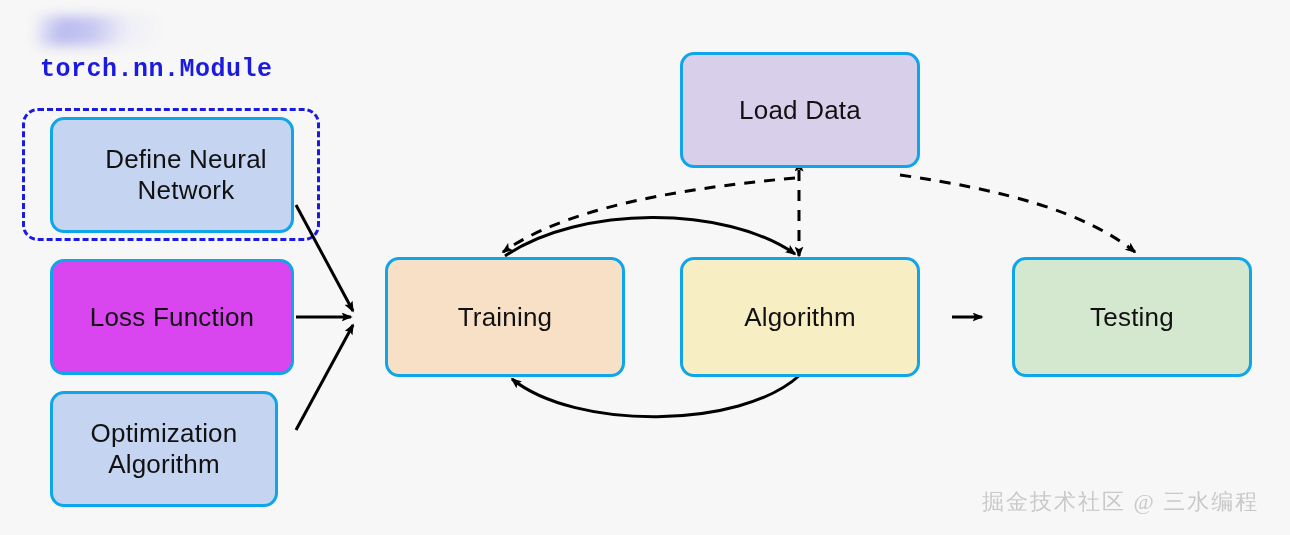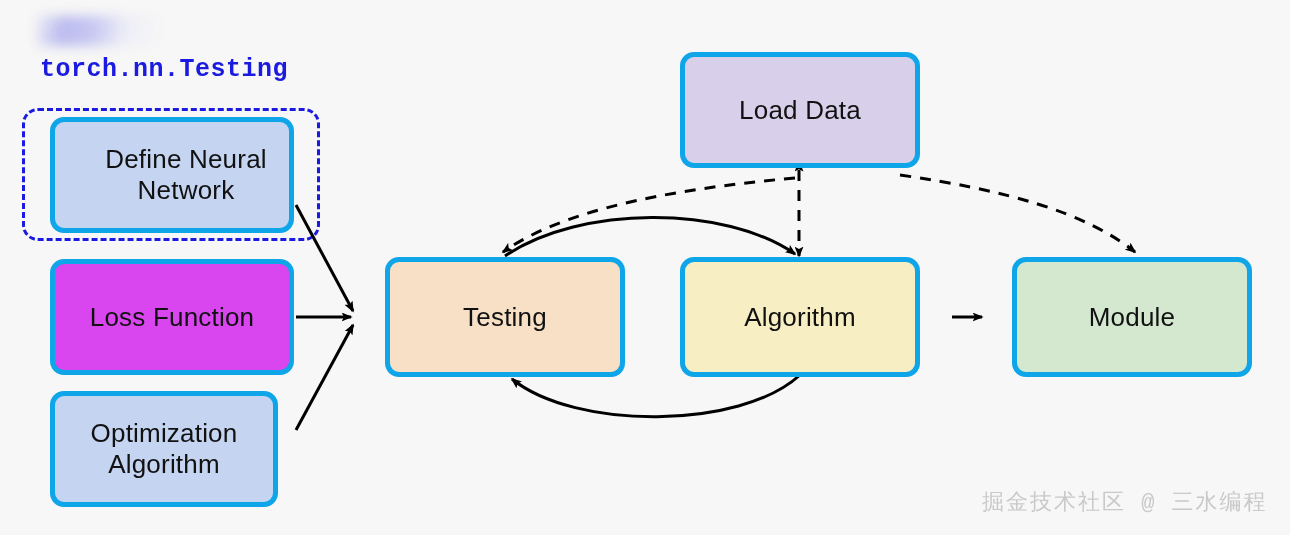--- a/index.html
+++ b/index.html
@@ -24,21 +24,21 @@
   .svg-layer {
     position: absolute;
     left: 0; top: 0;
     width: 1290px;
     height: 535px;
     pointer-events: none;
   }
   .node {
     position: absolute;
     box-sizing: border-box;
-    border: 5px solid #0ea5e9;
+    border: 3px solid #0ea5e9;
     border-radius: 14px;
     display: flex;
     align-items: center;
     justify-content: center;
     text-align: center;
     color: #111111;
     font-size: 26px;
     line-height: 1.18;
     letter-spacing: 0.2px;
     font-family: "Liberation Sans", sans-serif;
@@ -76,31 +76,31 @@
         rgba(245,245,252,0.10) 100%);
     filter: blur(6px);
   }
 
   .watermark {
     position: absolute;
     color: #c9c9c9;
     font-size: 22px;
     letter-spacing: 2px;
     white-space: nowrap;
-    font-family: Liberation Mono, monospace;
+    font-family: Liberation Serif, serif;
   }
 </style>
 </head>
 <body>
 
 <div id="diagram-root">
 
   <div class="redacted" style="left:36px; top:16px; width:124px; height:30px;"></div>
 
-  <div class="module-label" style="left:40px; top:55px;">torch.nn.Testing</div>
+  <div class="module-label" style="left:40px; top:55px;">torch.nn.Module</div>
 
   <div class="group-box" style="left:22px; top:108px; width:298px; height:133px;"></div>
 
   <svg class="svg-layer" viewBox="0 0 1290 535">
     <defs>
       <marker id="ah" markerWidth="11" markerHeight="9" refX="9.4" refY="4.5" orient="auto" markerUnits="userSpaceOnUse">
         <path d="M0,0 L11,4.5 L0,9 L2.4,4.5 Z" fill="#000000"></path>
       </marker>
       <marker id="ah-start" markerWidth="11" markerHeight="9" refX="1.6" refY="4.5" orient="auto-start-reverse" markerUnits="userSpaceOnUse">
         <path d="M0,0 L11,4.5 L0,9 L2.4,4.5 Z" fill="#000000"></path>
@@ -144,26 +144,26 @@
   <div class="node" style="left:50px; top:391px; width:228px; height:116px; background:#c5d4f0;">
     <span>Optimization
 Algorithm</span>
   </div>
 
   <div class="node" style="left:680px; top:52px; width:240px; height:116px; background:#d8d0ea;">
     <span>Load Data</span>
   </div>
 
   <div class="node" style="left:385px; top:257px; width:240px; height:120px; background:#f7e0c6;">
-    <span>Testing</span>
+    <span>Training</span>
   </div>
 
   <div class="node" style="left:680px; top:257px; width:240px; height:120px; background:#f8eec4;">
     <span>Algorithm</span>
   </div>
 
   <div class="node" style="left:1012px; top:257px; width:240px; height:120px; background:#d4e8d0;">
-    <span>Module</span>
+    <span>Testing</span>
   </div>
 
   <div class="watermark" style="left:982px; top:487px;">掘金技术社区 @ 三水编程</div>
 
 </div>
 
 </body></html>

